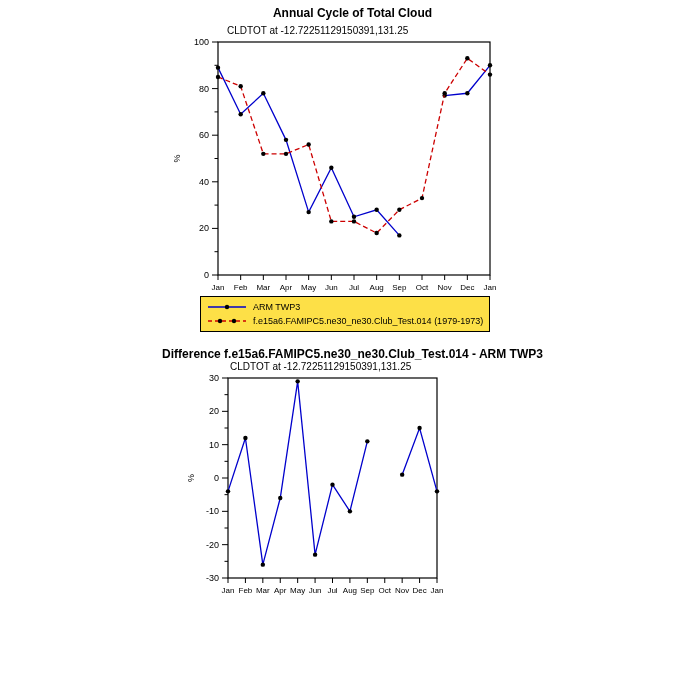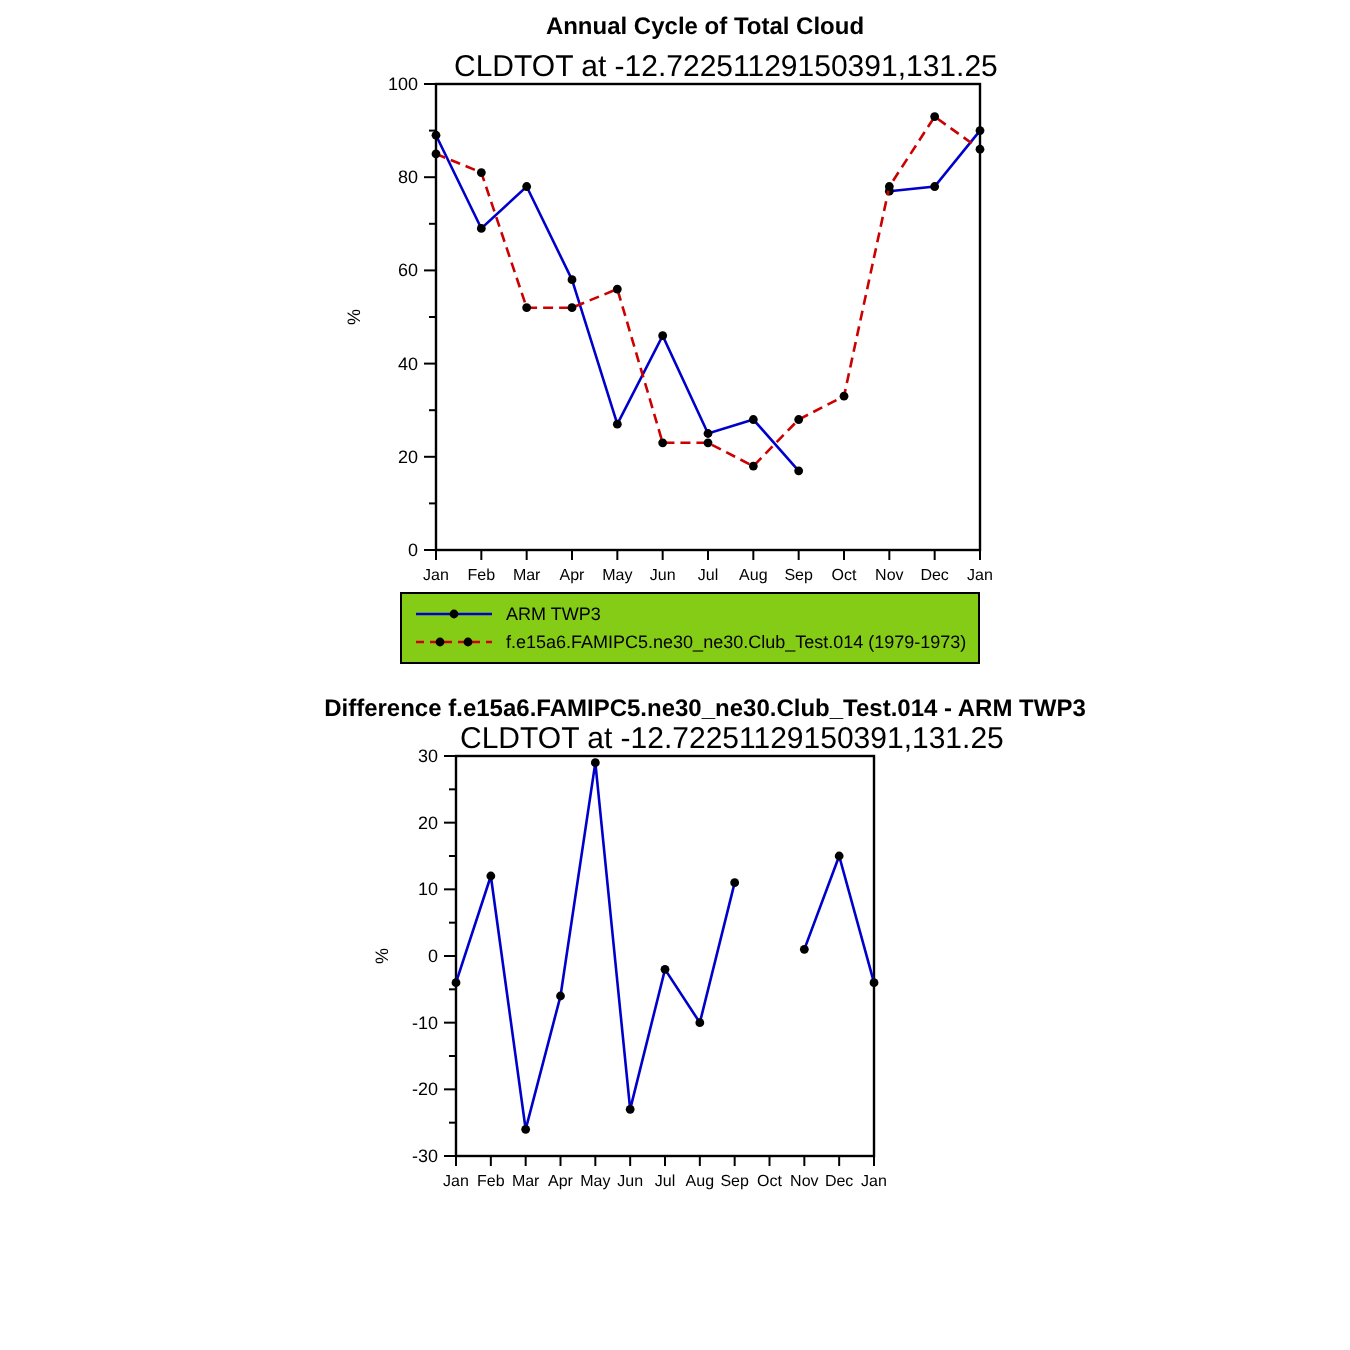--- a/index.html
+++ b/index.html
@@ -8,26 +8,26 @@
     background: #ffffff;
     position: relative;
     font-family: "Liberation Sans", sans-serif;
     color: #000;
     overflow: hidden;
   }
   .chart-title {
     position: absolute; left: 15px; width: 675px;
     text-align: center; font-weight: bold; font-size: 12px;
   }
-  .chart-subtitle { position: absolute; font-size: 15px; }
+  .chart-subtitle { position: absolute; font-size: 10px; }
   .svg-wrap { position: absolute; }
   .legend {
     position: absolute;
     border: 1px solid #000;
-    background: #84cc16;
+    background: #fde047;
     padding: 3px 6px;
   }
   .legend-row { display: flex; align-items: center; height: 14px; }
   .legend-label { font-size: 9px; margin-left: 6px; white-space: nowrap; }
 </style>
 </head>
 <body>
 
 <div class="chart-title" style="top:6px">Annual Cycle of Total Cloud</div>
 <div class="chart-subtitle" style="top:25px;left:227px">CLDTOT at -12.72251129150391,131.25</div>

